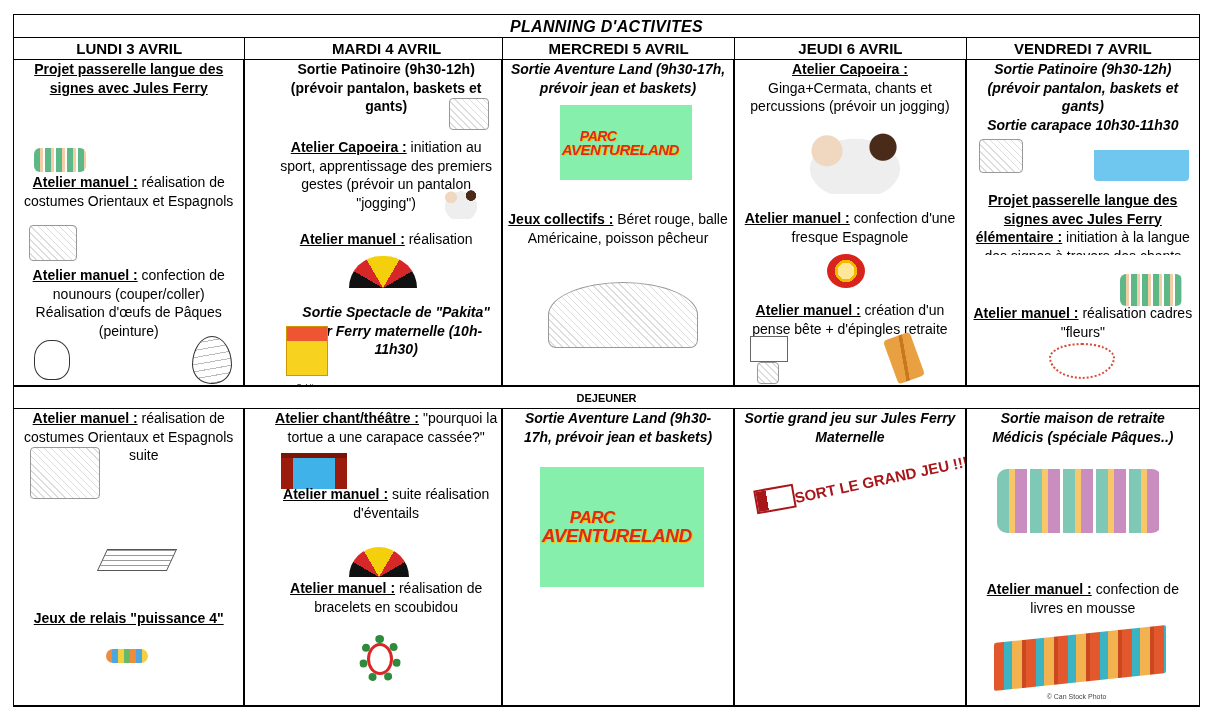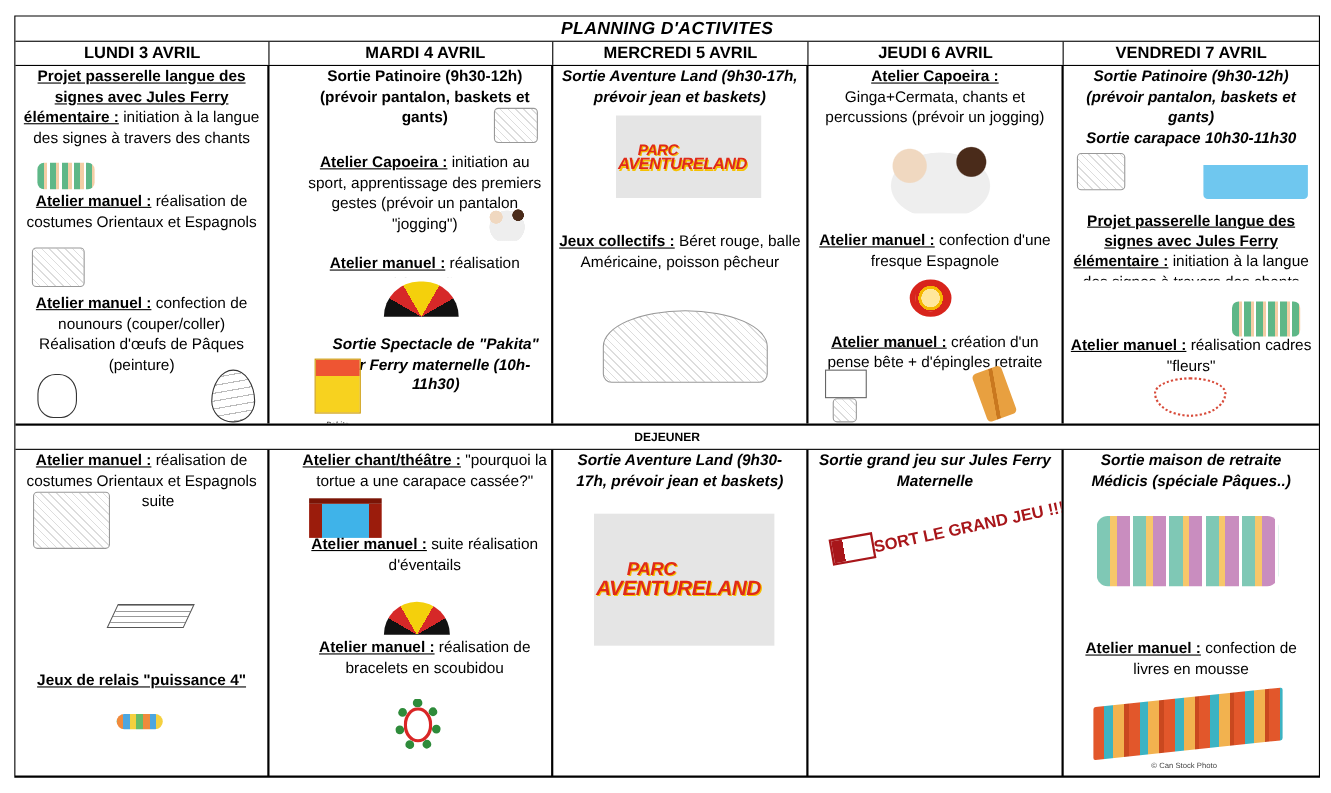--- a/index.html
+++ b/index.html
@@ -32,21 +32,21 @@
   .bi { font-weight: bold; font-style: italic; }
 
   
   .pic { position: absolute; }
   .kids { background: repeating-linear-gradient(90deg,#4caf7a 0 6px,#f2c89b 6px 9px,#ffffff 9px 11px); border-radius: 6px; opacity: .9; }
   .sketch { border: 1px solid #999; background: repeating-linear-gradient(45deg,#fff 0 4px,#ddd 4px 5px); border-radius: 4px; }
   .bear { border: 1.5px solid #333; border-radius: 45% 45% 40% 40%; background: #fff; }
   .egg { border: 1.5px solid #333; border-radius: 50% 50% 48% 48% / 60% 60% 40% 40%; background: repeating-linear-gradient(170deg,#fff 0 6px,#bbb 6px 7px); }
   .fan { border-radius: 60px 60px 0 0; background: conic-gradient(from 270deg at 50% 100%, #111 0 30deg, #d62828 30deg 60deg, #f4d00c 60deg 120deg, #d62828 120deg 150deg, #111 150deg 180deg, transparent 180deg); }
   .pakita { background: linear-gradient(180deg,#e53 0 30%,#f7d21f 30% 100%); border: 1px solid #c90; }
-  .logo { background: #e5e5e5; }
+  .logo { background: #86efac; }
   .logo-text { position: absolute; font-weight: bold; font-style: italic; color: #e02a18; text-shadow: 1px 1px 0 #f5c000; letter-spacing: -0.5px; white-space: nowrap; }
   .capo { background: radial-gradient(circle at 30% 40%,#f0d8c0 0 14%,transparent 15%), radial-gradient(circle at 70% 35%,#4a2b1a 0 12%,transparent 13%), radial-gradient(ellipse at 50% 65%,#eee 0 45%,transparent 46%); }
   .medal { border-radius: 50%; border: 5px solid #d8241c; background: radial-gradient(circle,#ffe79a 0 45%,#f5b800 46% 60%,#d8241c 61%); }
   .board { border: 1px solid #666; background: #fff; }
   .peg { background: linear-gradient(100deg,#e8a040 0 45%,#c9781f 46% 55%,#e8a040 56%); border-radius: 4px; transform: rotate(-20deg); }
   .swim { background: linear-gradient(180deg,#fff 0 30%,#6fc7ef 30% 100%); border-radius: 4px; }
   .heart { border: 2px dotted #d84b3a; border-radius: 50% 50% 50% 50% / 40% 40% 60% 60%; }
   .stage { background: linear-gradient(90deg,#9b1c0c 0 18%,#3fb3e9 18% 82%,#9b1c0c 82%); border-top: 5px solid #7a1405; }
   .game { border: 1px solid #555; background: repeating-linear-gradient(0deg,#fff 0 4px,#999 4px 5px); transform: skewX(-25deg); }
   .smalls { background: repeating-linear-gradient(90deg,#f08a3c 0 6px,#4ca6e0 6px 12px,#f4d03f 12px 18px,#66bb6a 18px 24px); border-radius: 8px; }
@@ -71,21 +71,20 @@
     <div class="head-cell c4">JEUDI 6 AVRIL</div>
     <div class="head-cell c5">VENDREDI 7 AVRIL</div>
   </div>
 
   <div class="period am">
 
     <div class="day c1">
       <div class="blk" style="top:0;">
         <div class="bu">Projet passerelle langue des</div>
         <div class="bu">signes avec Jules Ferry</div>
-        <div><span class="bu">élémentaire :</span><span> initiation à la langue des signes à travers des chants</span></div>
       </div>
       <div class="pic kids" style="left:20px; top:88px; width:52px; height:24px;"></div>
       <div class="blk" style="top:113px;">
         <span class="bu">Atelier manuel :</span><span> réalisation de costumes Orientaux et Espagnols</span>
       </div>
       <div class="pic sketch" style="left:15px; top:165px; width:48px; height:36px;"></div>
       <div class="blk" style="top:206px;">
         <span class="bu">Atelier manuel :</span><span> confection de nounours (couper/coller) Réalisation d'œufs de Pâques (peinture)</span>
       </div>
       <div class="pic bear" style="left:20px; top:280px; width:36px; height:40px;"></div>

